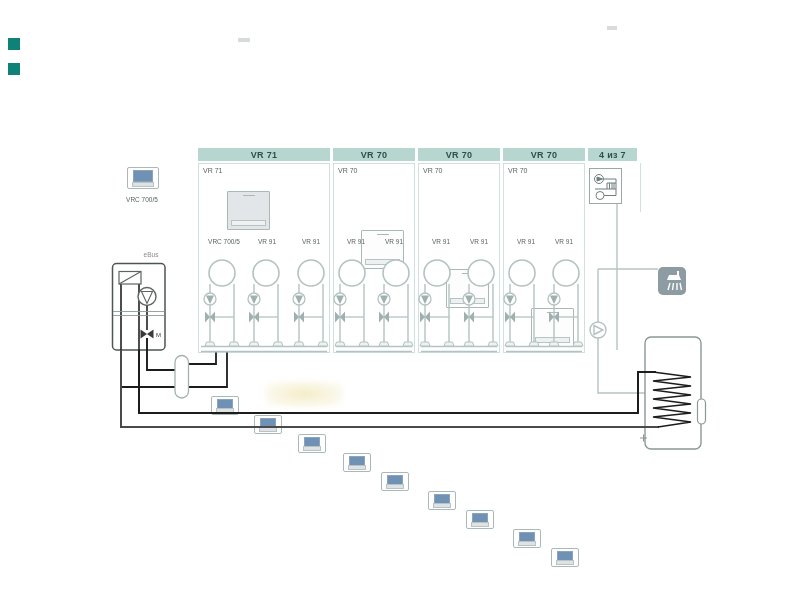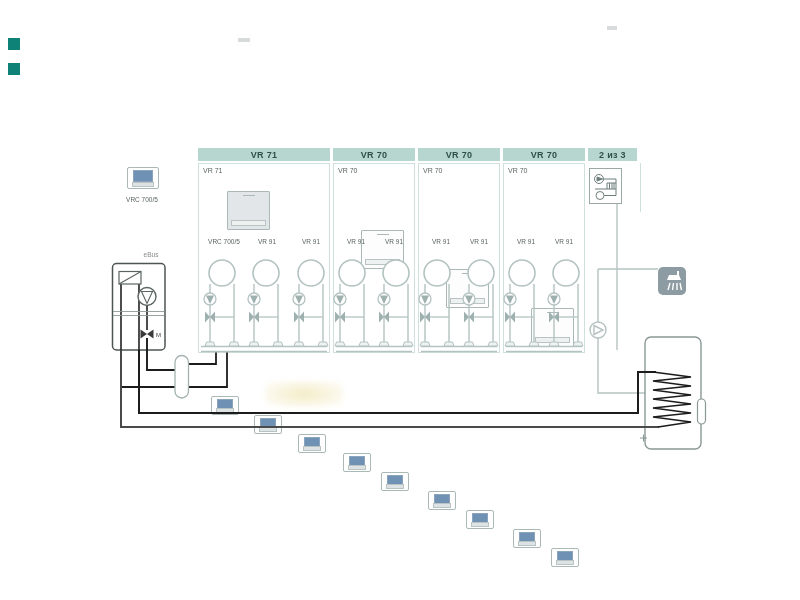--- a/index.html
+++ b/index.html
@@ -51,21 +51,21 @@
   <div class="abs dash" style="left:238px;top:38px;width:12px;height:4px;"></div>
   <div class="abs dash" style="left:607px;top:26px;width:10px;height:4px;"></div>
 
   <div class="abs ctrl-icon big" style="left:127px;top:167px;"></div>
   <div class="abs ctrl-label" style="left:111px;top:196px;width:62px;">VRC 700/5</div>
 
   <div class="abs hdr" style="left:198px;top:148px;width:132px;">VR 71</div>
   <div class="abs hdr" style="left:333px;top:148px;width:82px;">VR 70</div>
   <div class="abs hdr" style="left:418px;top:148px;width:82px;">VR 70</div>
   <div class="abs hdr" style="left:503px;top:148px;width:82px;">VR 70</div>
-  <div class="abs hdr" style="left:588px;top:148px;width:49px;">2 из 3</div>
+  <div class="abs hdr" style="left:588px;top:148px;width:49px;">4 из 7</div>
 
   <div class="abs panel" style="left:198px;top:163px;width:130px;height:188px;"></div>
   <div class="abs panel" style="left:333px;top:163px;width:80px;height:188px;"></div>
   <div class="abs panel" style="left:418px;top:163px;width:80px;height:188px;"></div>
   <div class="abs panel" style="left:503px;top:163px;width:80px;height:188px;"></div>
   <div class="abs" style="left:640px;top:163px;width:1px;height:49px;background:#cfe0dd;"></div>
 
   <div class="abs plabel" style="left:203px;top:167px;">VR 71</div>
   <div class="abs module gray" style="left:227px;top:169px;"></div>
   <div class="abs plabel" style="left:338px;top:167px;">VR 70</div>

